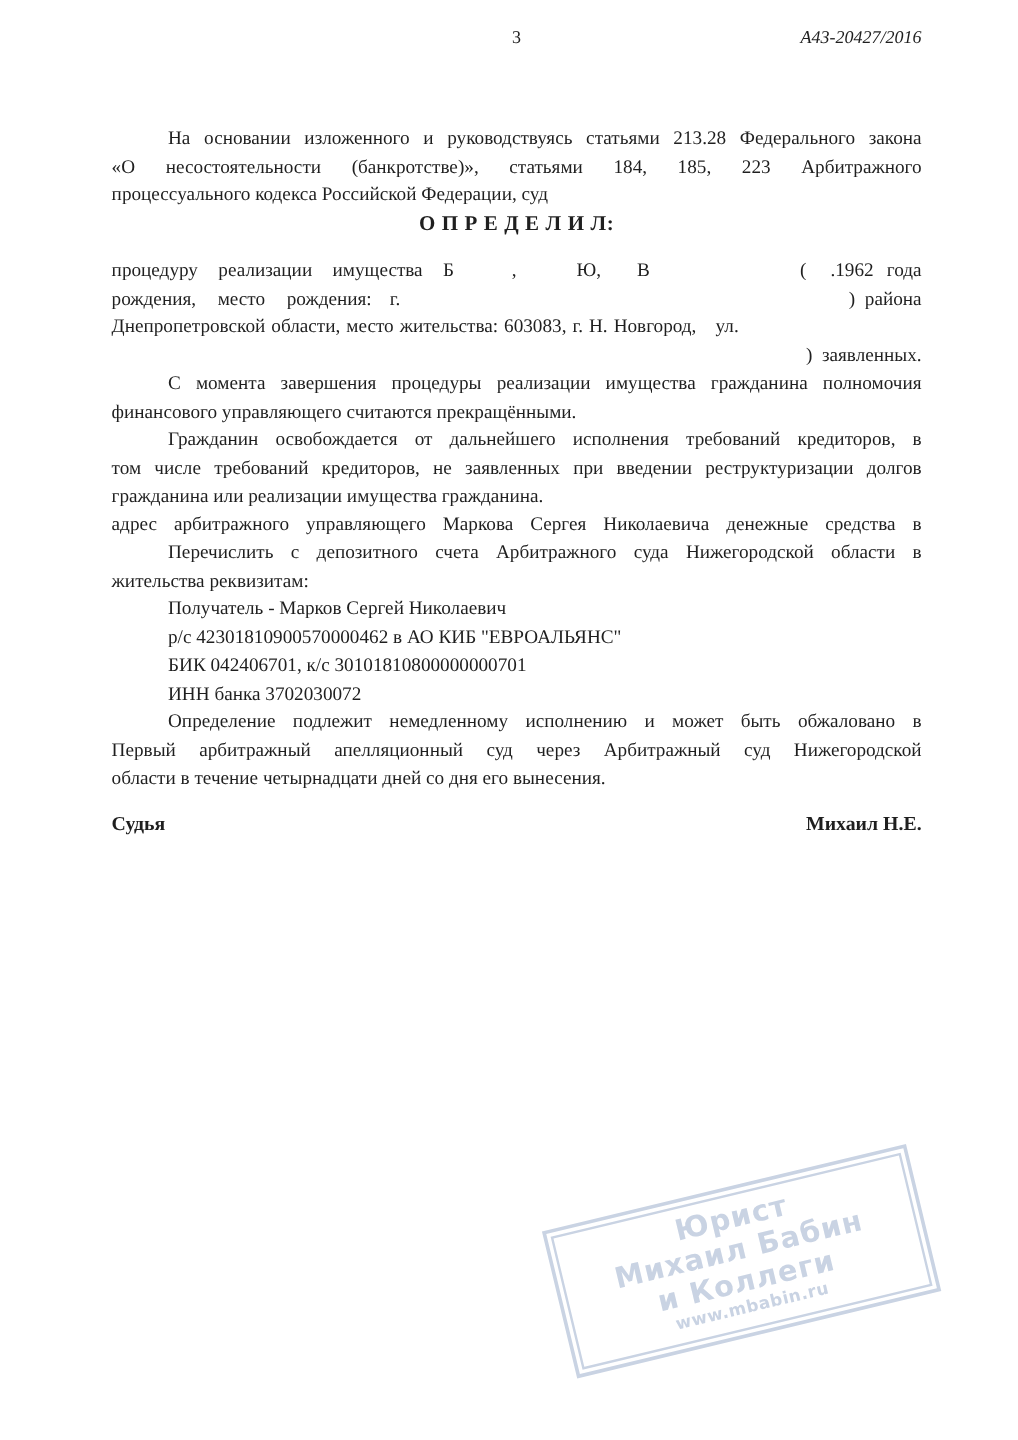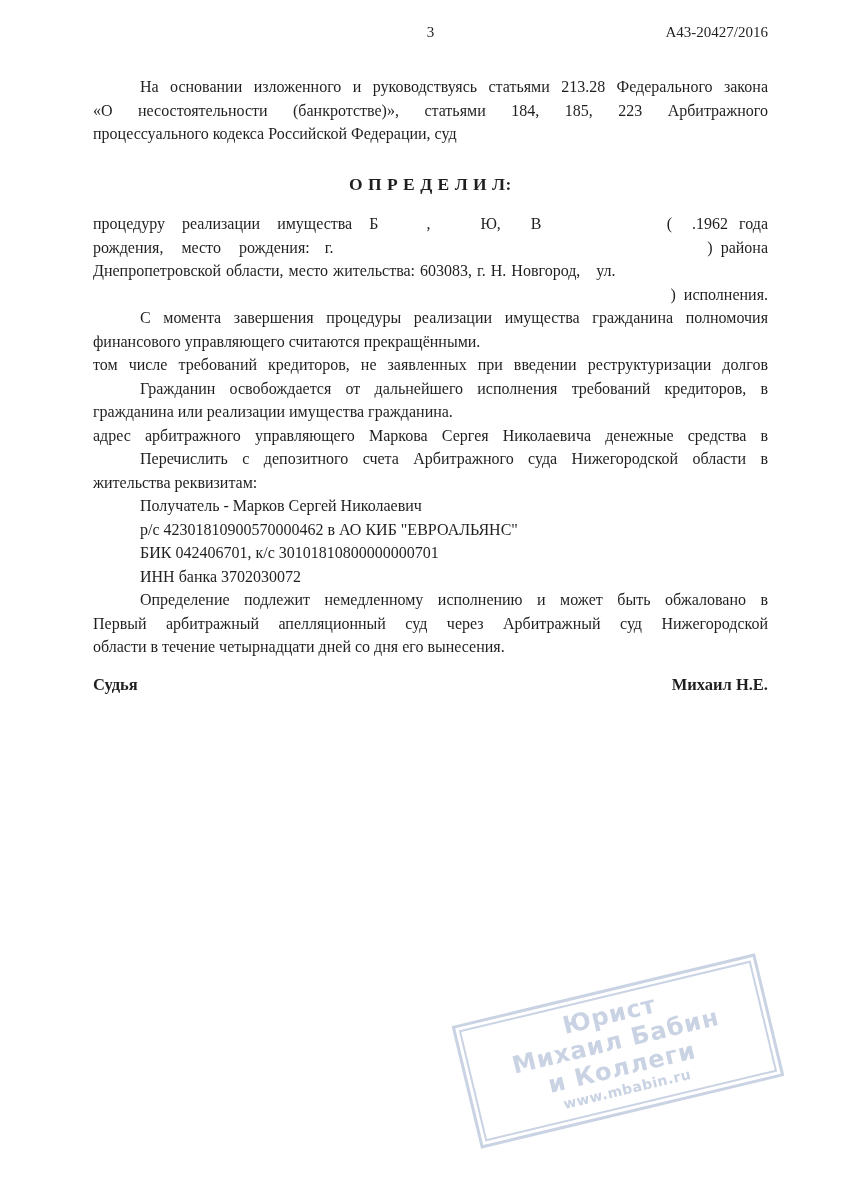--- a/index.html
+++ b/index.html
@@ -11,33 +11,33 @@
     color:#1f1f1f;
     overflow:hidden;
   }
   .header-row{
     position:absolute;top:24px;left:93px;width:675px;
     display:flex;align-items:baseline;
     font-size:15px;
   }
   .header-row .hcell{flex:1;}
   .header-row .hcenter{flex:0 0 auto;}
-  .header-row .hright{text-align:right;}
+  .header-row .hright{text-align:right;font-style:italic;}
   .content{
-    position:absolute;top:75px;left:93px;width:675px;
+    position:absolute;top:104px;left:93px;width:675px;
     font-size:16px;line-height:23.5px;
   }
   .jl{text-align:justify;text-align-last:justify;}
   .ll{text-align:left;}
   .indent{text-indent:47px;}
   .pad{padding-left:47px;}
   .heading{
     text-align:center;font-weight:bold;font-size:17.5px;
     letter-spacing:0.5px;
-    margin-top:27px;margin-bottom:16px;
+    margin-bottom:16px;
   }
   .rl{display:flex;align-items:baseline;white-space:pre;}
   .sp{display:inline-block;flex:0 0 auto;}
   .spx{flex:1 1 auto;}
   .ws13{word-spacing:13px;}
   .ws7{word-spacing:7px;}
   .ws1{word-spacing:1px;text-align:right;}
   .sig-row{
     display:flex;justify-content:space-between;align-items:baseline;
     font-weight:bold;margin-top:14px;font-size:16.5px;gap:39px;
@@ -84,32 +84,32 @@
       <div class="rl">
         <span class="ws13">процедуру реализации имущества Б</span><span class="sp" style="width:48px"></span><span>,</span><span class="sp" style="width:50px"></span><span>Ю,</span><span class="sp" style="width:30px"></span><span>В</span><span class="spx"></span><span>(</span><span class="sp" style="width:20px"></span><span class="ws7">.1962 года</span>
       </div>
       <div class="rl">
         <span>рождения,</span><span class="sp" style="width:18px"></span><span>место</span><span class="sp" style="width:18px"></span><span>рождения:</span><span class="sp" style="width:15px"></span><span>г.</span><span class="spx"></span><span>)</span><span class="sp" style="width:8px"></span><span>района</span>
       </div>
       <div class="rl">
         <span class="ws1">Днепропетровской области, место жительства: 603083, г. Н. Новгород,</span><span class="sp" style="width:16px"></span><span>ул.</span><span class="spx"></span>
       </div>
       <div class="rl">
-        <span class="spx"></span><span>)</span><span class="sp" style="width:8px"></span><span>исполнения.</span>
+        <span class="spx"></span><span>)</span><span class="sp" style="width:8px"></span><span>заявленных.</span>
       </div>
     </div>
 
     <div>
       <div class="jl indent">С момента завершения процедуры реализации имущества гражданина полномочия</div>
       <div class="ll">финансового управляющего считаются прекращёнными.</div>
     </div>
 
     <div>
+      <div class="jl indent">Гражданин освобождается от дальнейшего исполнения требований кредиторов, в</div>
       <div class="jl">том числе требований кредиторов, не заявленных при введении реструктуризации долгов</div>
-      <div class="jl indent">Гражданин освобождается от дальнейшего исполнения требований кредиторов, в</div>
       <div class="ll">гражданина или реализации имущества гражданина.</div>
     </div>
 
     <div>
       <div class="jl">адрес арбитражного управляющего Маркова Сергея Николаевича денежные средства в</div>
       <div class="jl indent">Перечислить с депозитного счета Арбитражного суда Нижегородской области в</div>
       <div class="ll">жительства реквизитам:</div>
     </div>
 
     <div>

